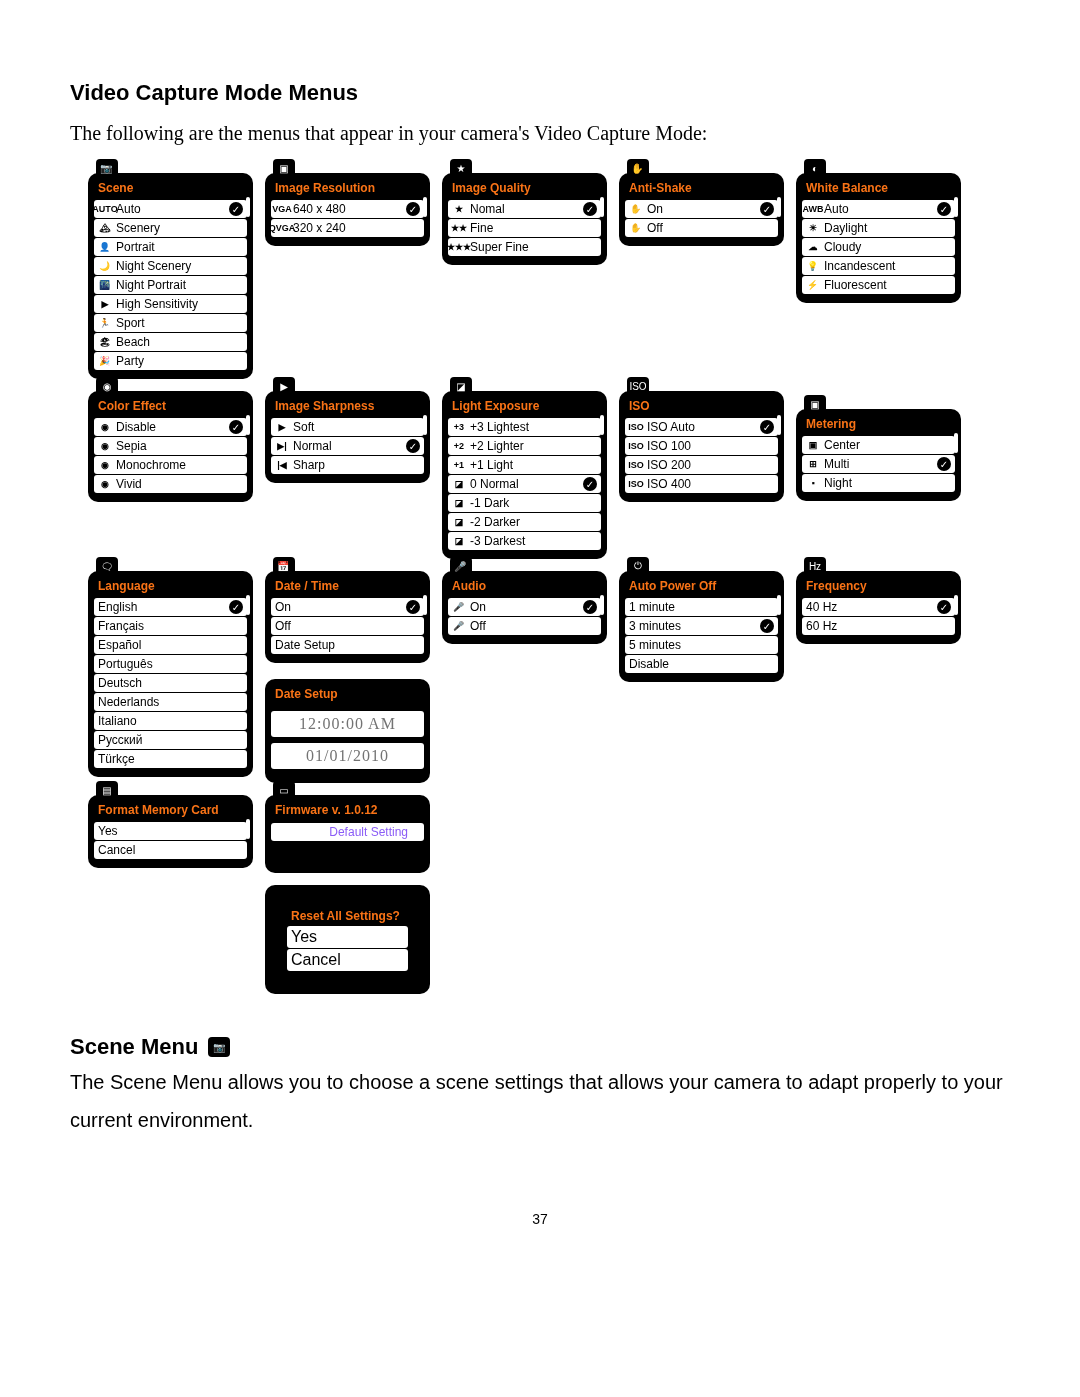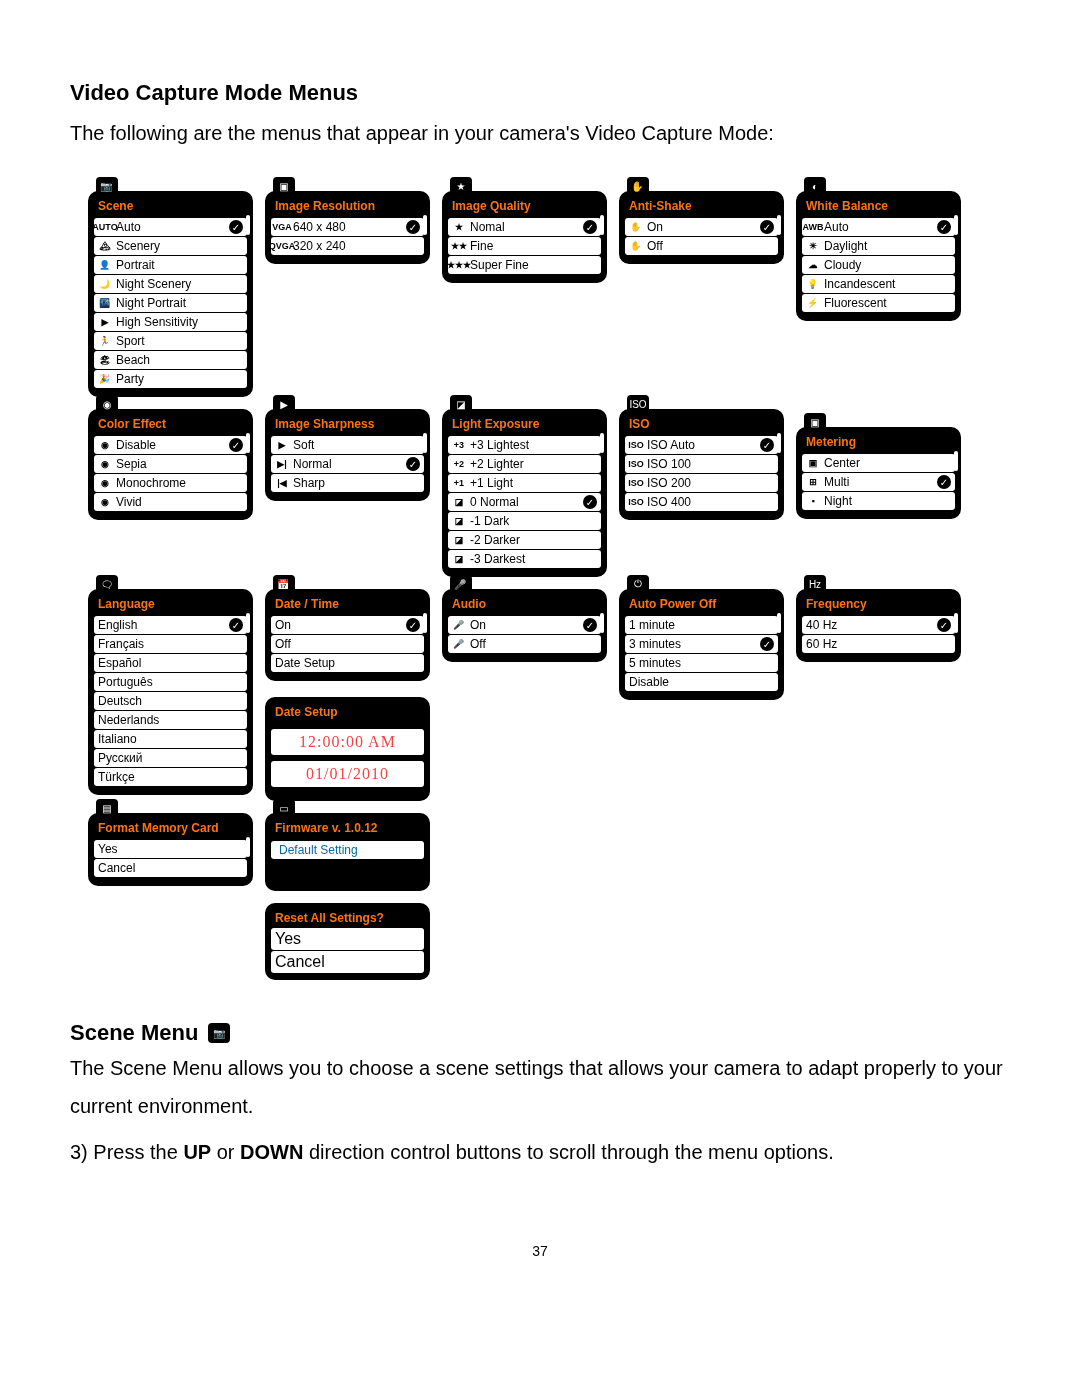--- a/index.html
+++ b/index.html
@@ -11,21 +11,22 @@
     margin: 0 auto;
     padding: 80px 70px 40px 70px;
   }
   .heading {
     font-weight: bold;
     font-size: 22px;
     margin-bottom: 16px;
   }
   .intro {
     font-size: 20px;
-    margin-bottom: 46px;
+    margin-bottom: 28px;
+    font-family: Liberation Serif, serif;
   }
   .menu-grid {
     display: flex;
     flex-wrap: wrap;
     gap: 12px;
     margin-bottom: 24px;
     margin-left: 18px;
   }
   .menu-col {
     display: flex;
@@ -106,43 +107,43 @@
     width: 4px;
     height: 20px;
     background: #fff;
     border-radius: 2px;
   }
   .datesetup-block {
     margin-top: 6px;
   }
   .datesetup-display {
     background: #fff;
-    color: #ef4444;
+    color: #737373;
     text-align: center;
     font-size: 16px;
     padding: 4px 2px;
     letter-spacing: 1px;
     font-family: Georgia, 'Times New Roman', serif;
     border-radius: 3px;
     margin: 6px 0;
   }
   .default-btn {
     background: #fff;
-    color: #0369a1;
+    color: #8b5cf6;
     border-radius: 3px;
-    padding: 2px 8px;
+    padding: 2px 16px;
     margin: 2px 0 24px 0;
-    text-align: left;
+    text-align: right;
     font-size: 12px;
   }
   .reset-block {
     background: #000;
     color: #fff;
     border-radius: 10px;
-    padding: 6px;
+    padding: 22px;
     margin-top: 2px;
   }
   .reset-block .menu-title {
     padding-bottom: 2px;
   }
   .section2-heading {
     font-weight: bold;
     font-size: 22px;
     display: flex;
     align-items: center;
@@ -580,16 +581,15 @@
 </div>
 
 <div class="section2-heading">
   <span>Scene Menu</span>
   <span class="scene-icon">📷</span>
 </div>
 
 <div class="para">The Scene Menu allows you to choose a scene settings that allows your camera to adapt properly to your current environment.</div>
 
 <ol class="steps">
-  <li><span>3)  Press the </span><b>UP</b><span> or </span><b>DOWN</b><span> direction control buttons to scroll through the menu options.</span></li>
 </ol>
 
 <div class="page-num">37</div>
 
 </body></html>

